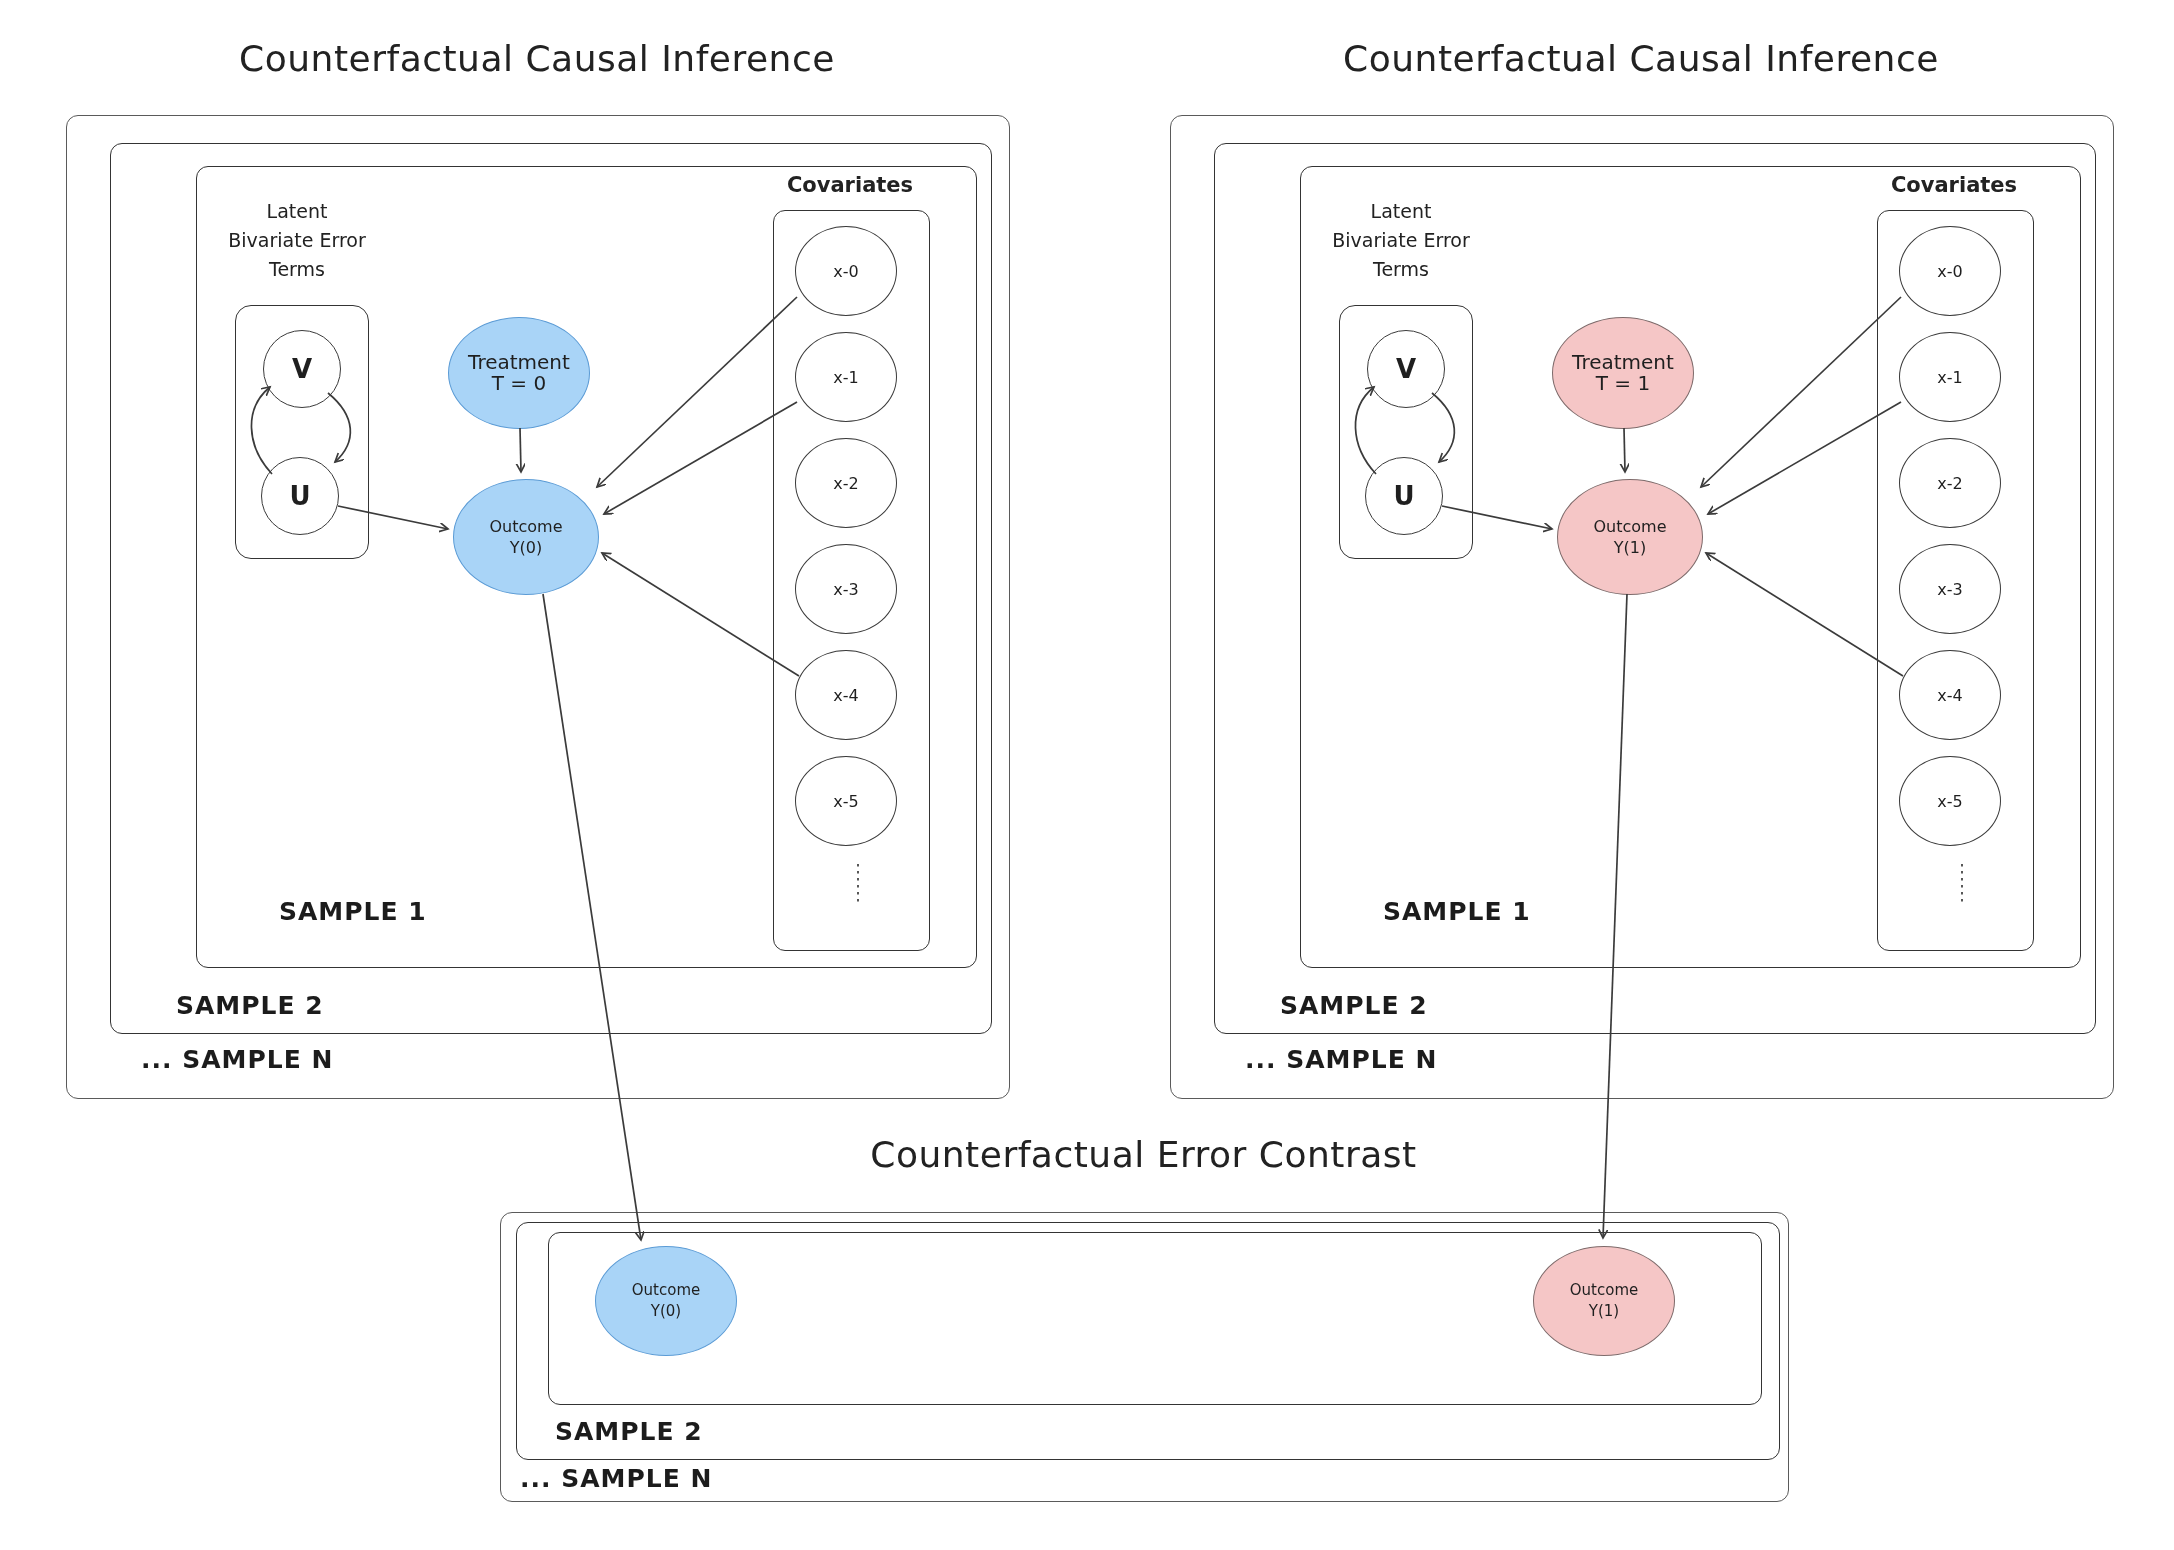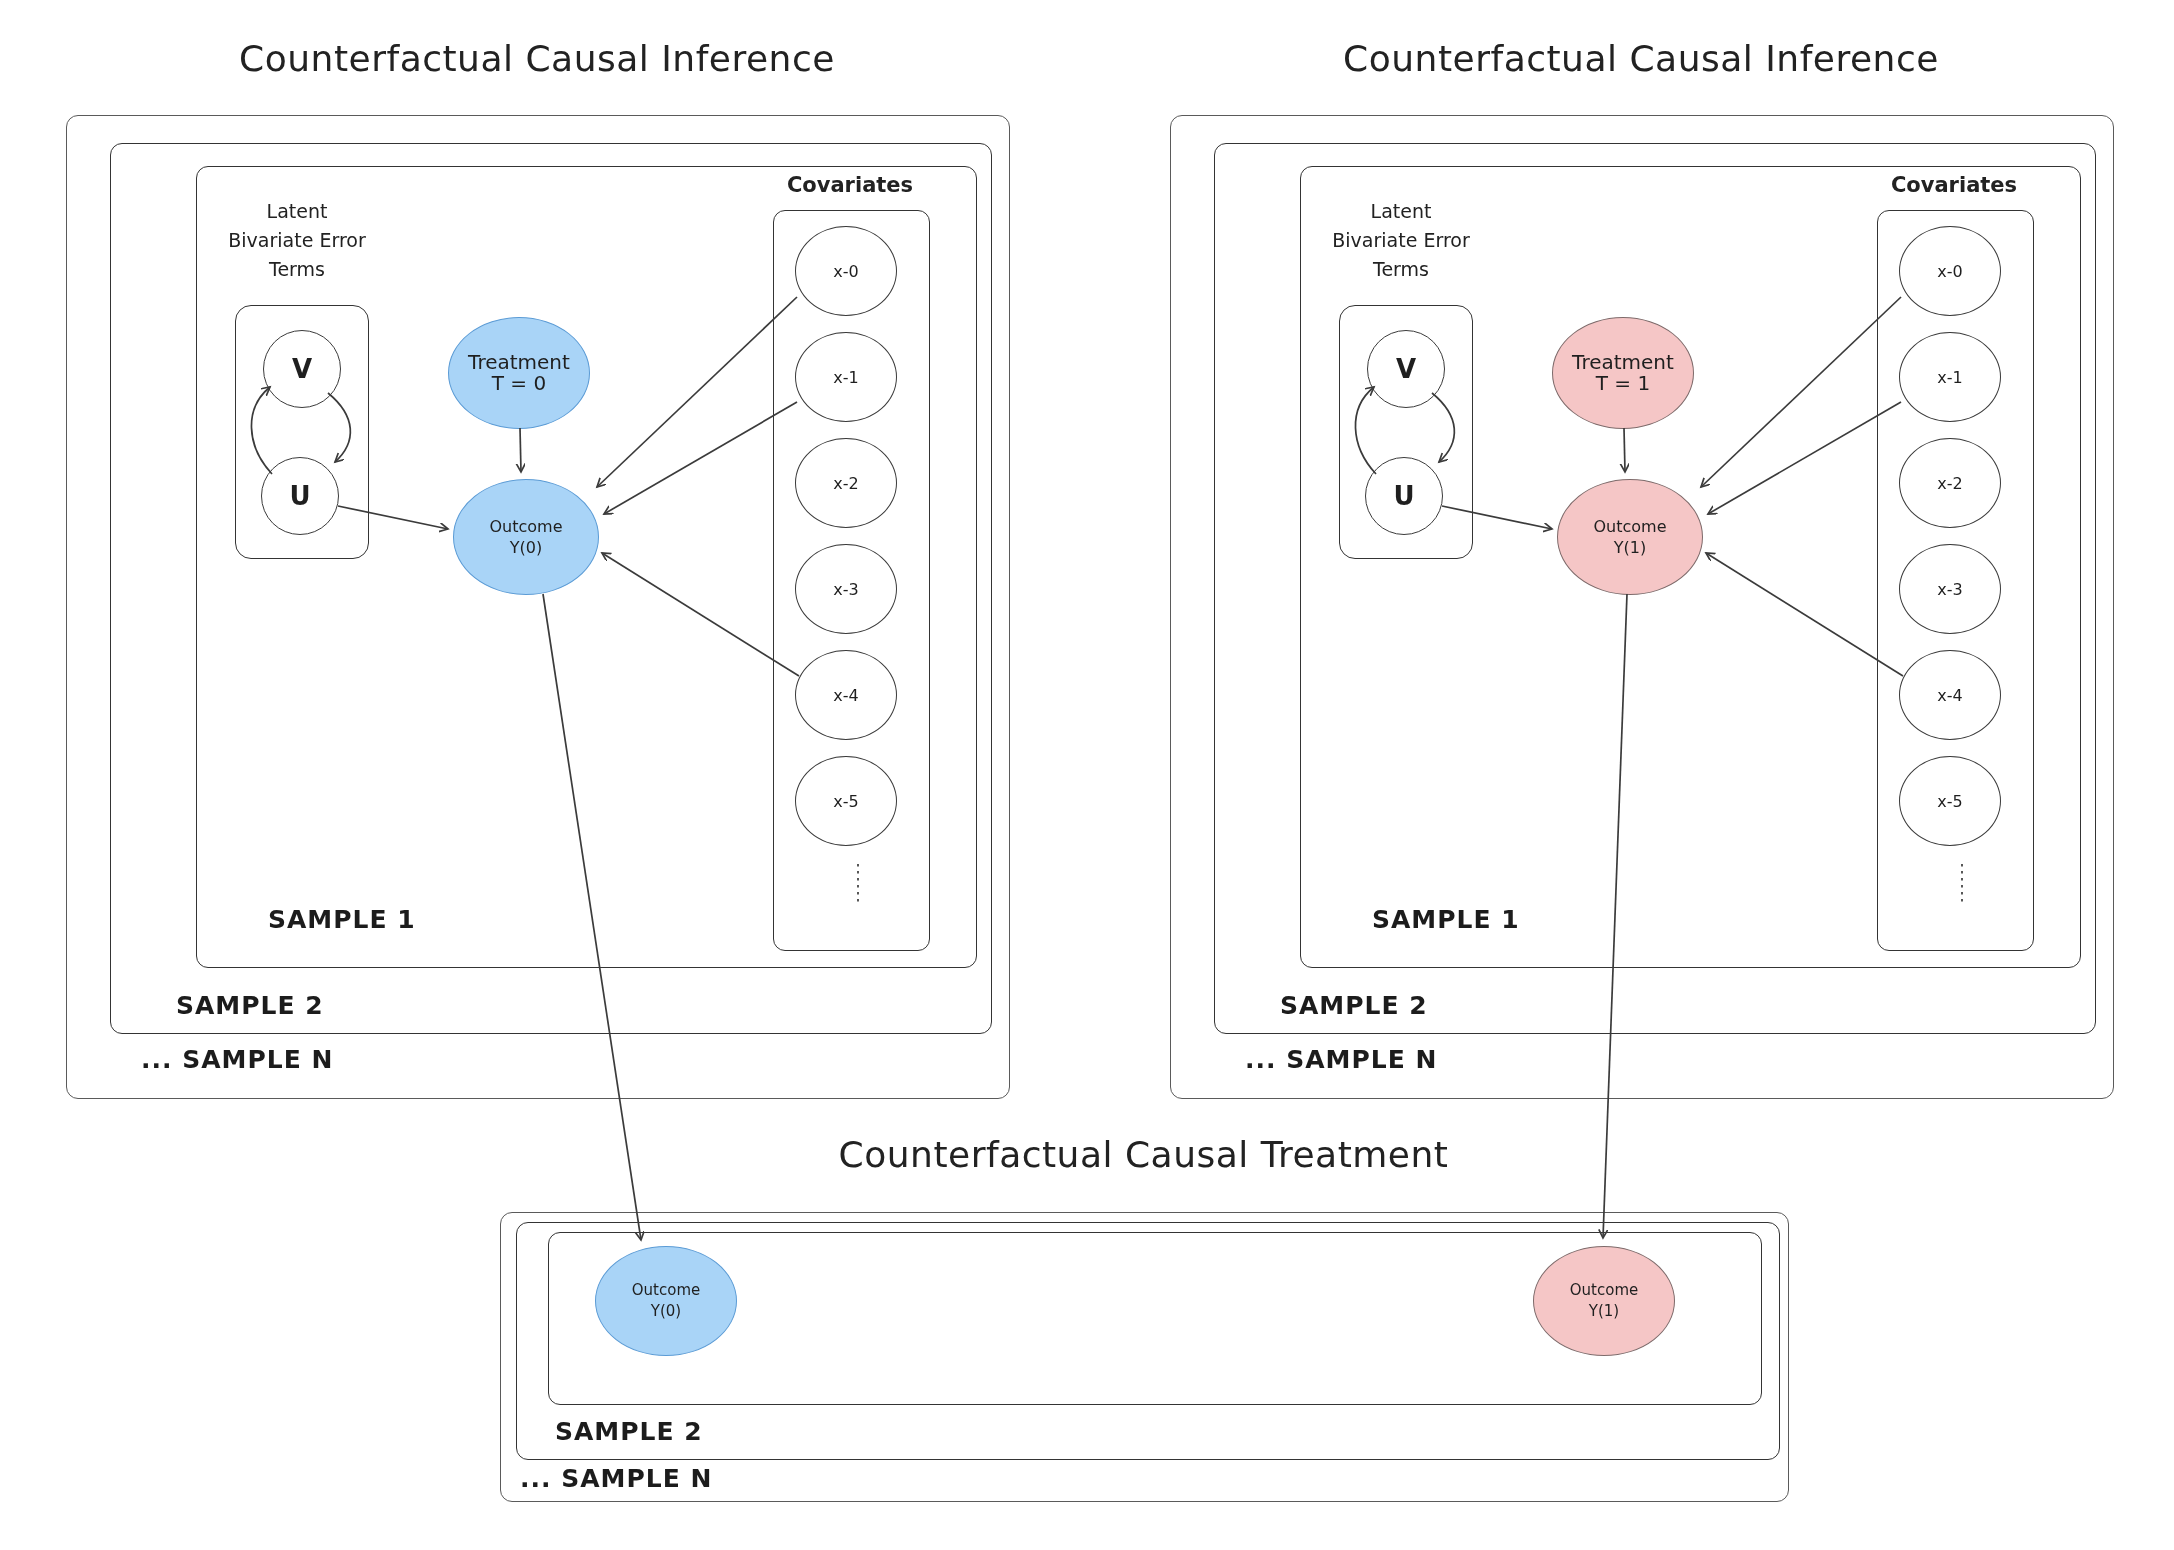--- a/index.html
+++ b/index.html
@@ -38,41 +38,41 @@
   .node-blue{background:var(--blue-fill);border:1.6px solid var(--blue-stroke);}
   .node-pink{background:var(--pink-fill);border:1.6px solid var(--pink-stroke);}
 
   .cov-title{position:absolute;left:674px;top:58px;width:220px;text-align:center;
     font-size:21px;font-weight:600;color:#222;}
   .cov-box{left:707px;top:95px;width:155px;height:739px;border-radius:12px;}
   .cov{left:729px;width:100px;height:88px;font-size:16px;font-weight:500;}
   .cov0{top:111px;} .cov1{top:217px;} .cov2{top:323px;} .cov3{top:429px;} .cov4{top:535px;} .cov5{top:641px;}
 
   .sample-label{position:absolute;font-size:25px;font-weight:600;letter-spacing:1px;color:#1c1c1c;}
-  .s1{left:202px;top:782px;margin-top:8px;} .s2{left:110px;top:876px;} .sN{left:75px;top:930px;}
+  .s1{left:213px;top:782px;} .s2{left:110px;top:876px;} .sN{left:75px;top:930px;}
 
   .contrast{position:absolute;left:500px;top:1212px;width:1287px;height:288px;}
   .c-outer{left:0;top:0;width:1287px;height:288px;}
   .c-middle{left:16px;top:10px;width:1262px;height:236px;}
   .c-inner{left:48px;top:20px;width:1212px;height:171px;}
   .c-ellipse{width:140px;height:108px;font-size:15px;}
   .cy0{left:95px;top:34px;} .cy1{left:1033px;top:34px;}
   .cs2{left:55px;top:205px;} .csN{left:20px;top:252px;}
 
   svg.overlay{position:absolute;left:0;top:0;pointer-events:none;}
   svg.overlay path{fill:none;stroke:var(--line);stroke-width:1.7px;}
 </style>
 </head>
 <body>
 
 <div class="canvas">
 
   <div class="title title-left">Counterfactual Causal Inference</div>
   <div class="title title-right">Counterfactual Causal Inference</div>
-  <div class="title title-bottom">Counterfactual Causal Treatment</div>
+  <div class="title title-bottom">Counterfactual Error Contrast</div>
 
   <div class="panel panel-left">
     <div class="box outer gray"></div>
     <div class="box middle"></div>
     <div class="box inner"></div>
 
     <div class="latent-label">
       <div>Latent</div>
       <div>Bivariate Error</div>
       <div>Terms</div>

